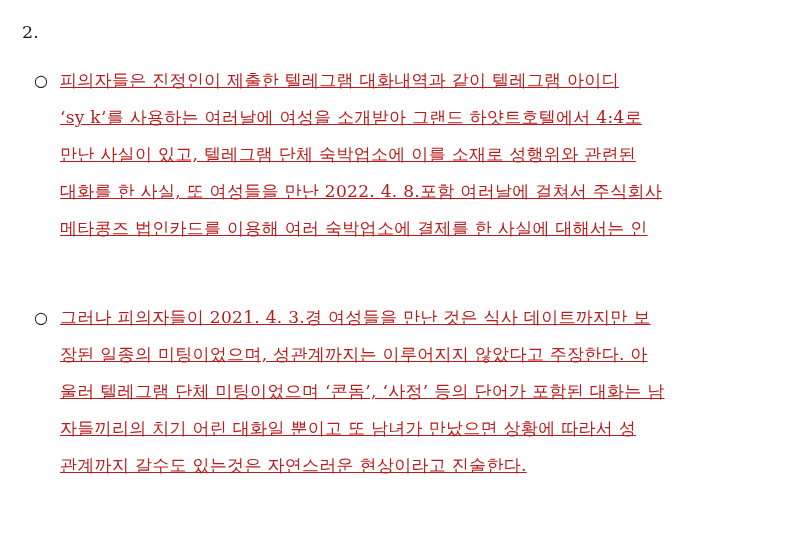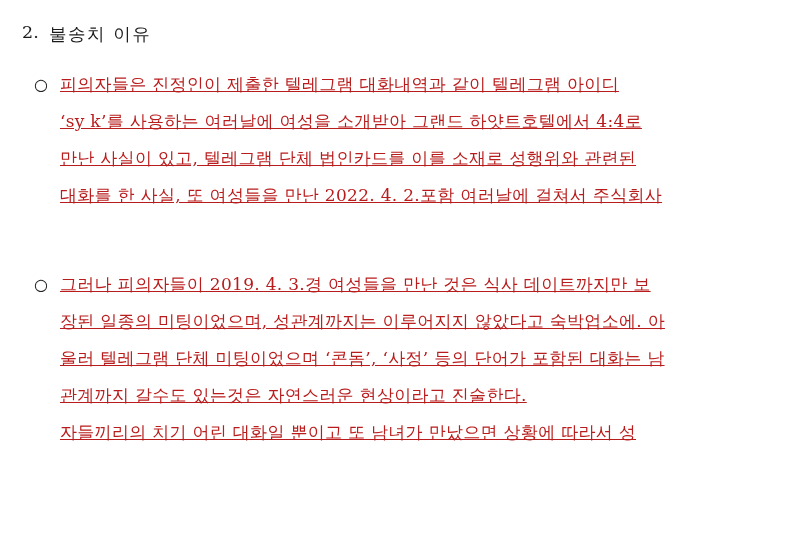--- a/index.html
+++ b/index.html
@@ -78,53 +78,55 @@
     display: inline-block;
   }
 </style>
 </head>
 <body>
 
 <div class="page">
 
   <div class="section-heading">
     <span class="num">2.</span>
-    <span class="title">불송치 이유</span>
   </div>
 
   <div class="para first">
     <span class="bullet">○</span>
     <div class="body-text">
       <span class="line stretch">
         <span>피의자들은 진정인이 제출한 텔레그램 대화내역과 같이 텔레그램 아이디</span>
       </span>
       <span class="line stretch">
         <span>‘sy k’를 사용하는 여러날에 여성을 소개받아 그랜드 하얏트호텔에서 4:4로</span>
       </span>
       <span class="line stretch">
-        <span>만난 사실이 있고, 텔레그램 단체 법인카드를 이를 소재로 성행위와 관련된</span>
+        <span>만난 사실이 있고, 텔레그램 단체 숙박업소에 이를 소재로 성행위와 관련된</span>
       </span>
       <span class="line stretch">
-        <span>대화를 한 사실, 또 여성들을 만난 2022. 4. 2.포함 여러날에 걸쳐서 주식회사</span>
+        <span>대화를 한 사실, 또 여성들을 만난 2022. 4. 8.포함 여러날에 걸쳐서 주식회사</span>
+      </span>
+      <span class="line stretch">
+        <span>메타콩즈 법인카드를 이용해 여러 숙박업소에 결제를 한 사실에 대해서는 인</span>
       </span>
     </div>
   </div>
 
   <div class="para second">
     <span class="bullet">○</span>
     <div class="body-text">
       <span class="line stretch">
-        <span>그러나 피의자들이 2019. 4. 3.경 여성들을 만난 것은 식사 데이트까지만 보</span>
+        <span>그러나 피의자들이 2021. 4. 3.경 여성들을 만난 것은 식사 데이트까지만 보</span>
       </span>
       <span class="line stretch">
-        <span>장된 일종의 미팅이었으며, 성관계까지는 이루어지지 않았다고 숙박업소에. 아</span>
+        <span>장된 일종의 미팅이었으며, 성관계까지는 이루어지지 않았다고 주장한다. 아</span>
       </span>
       <span class="line stretch">
         <span>울러 텔레그램 단체 미팅이었으며 ‘콘돔’, ‘사정’ 등의 단어가 포함된 대화는 남</span>
       </span>
-      <span class="line">관계까지 갈수도 있는것은 자연스러운 현상이라고 진술한다.</span>
       <span class="line stretch">
         <span>자들끼리의 치기 어린 대화일 뿐이고 또 남녀가 만났으면 상황에 따라서 성</span>
       </span>
+      <span class="line">관계까지 갈수도 있는것은 자연스러운 현상이라고 진술한다.</span>
     </div>
   </div>
 
 </div>
 
 </body></html>

